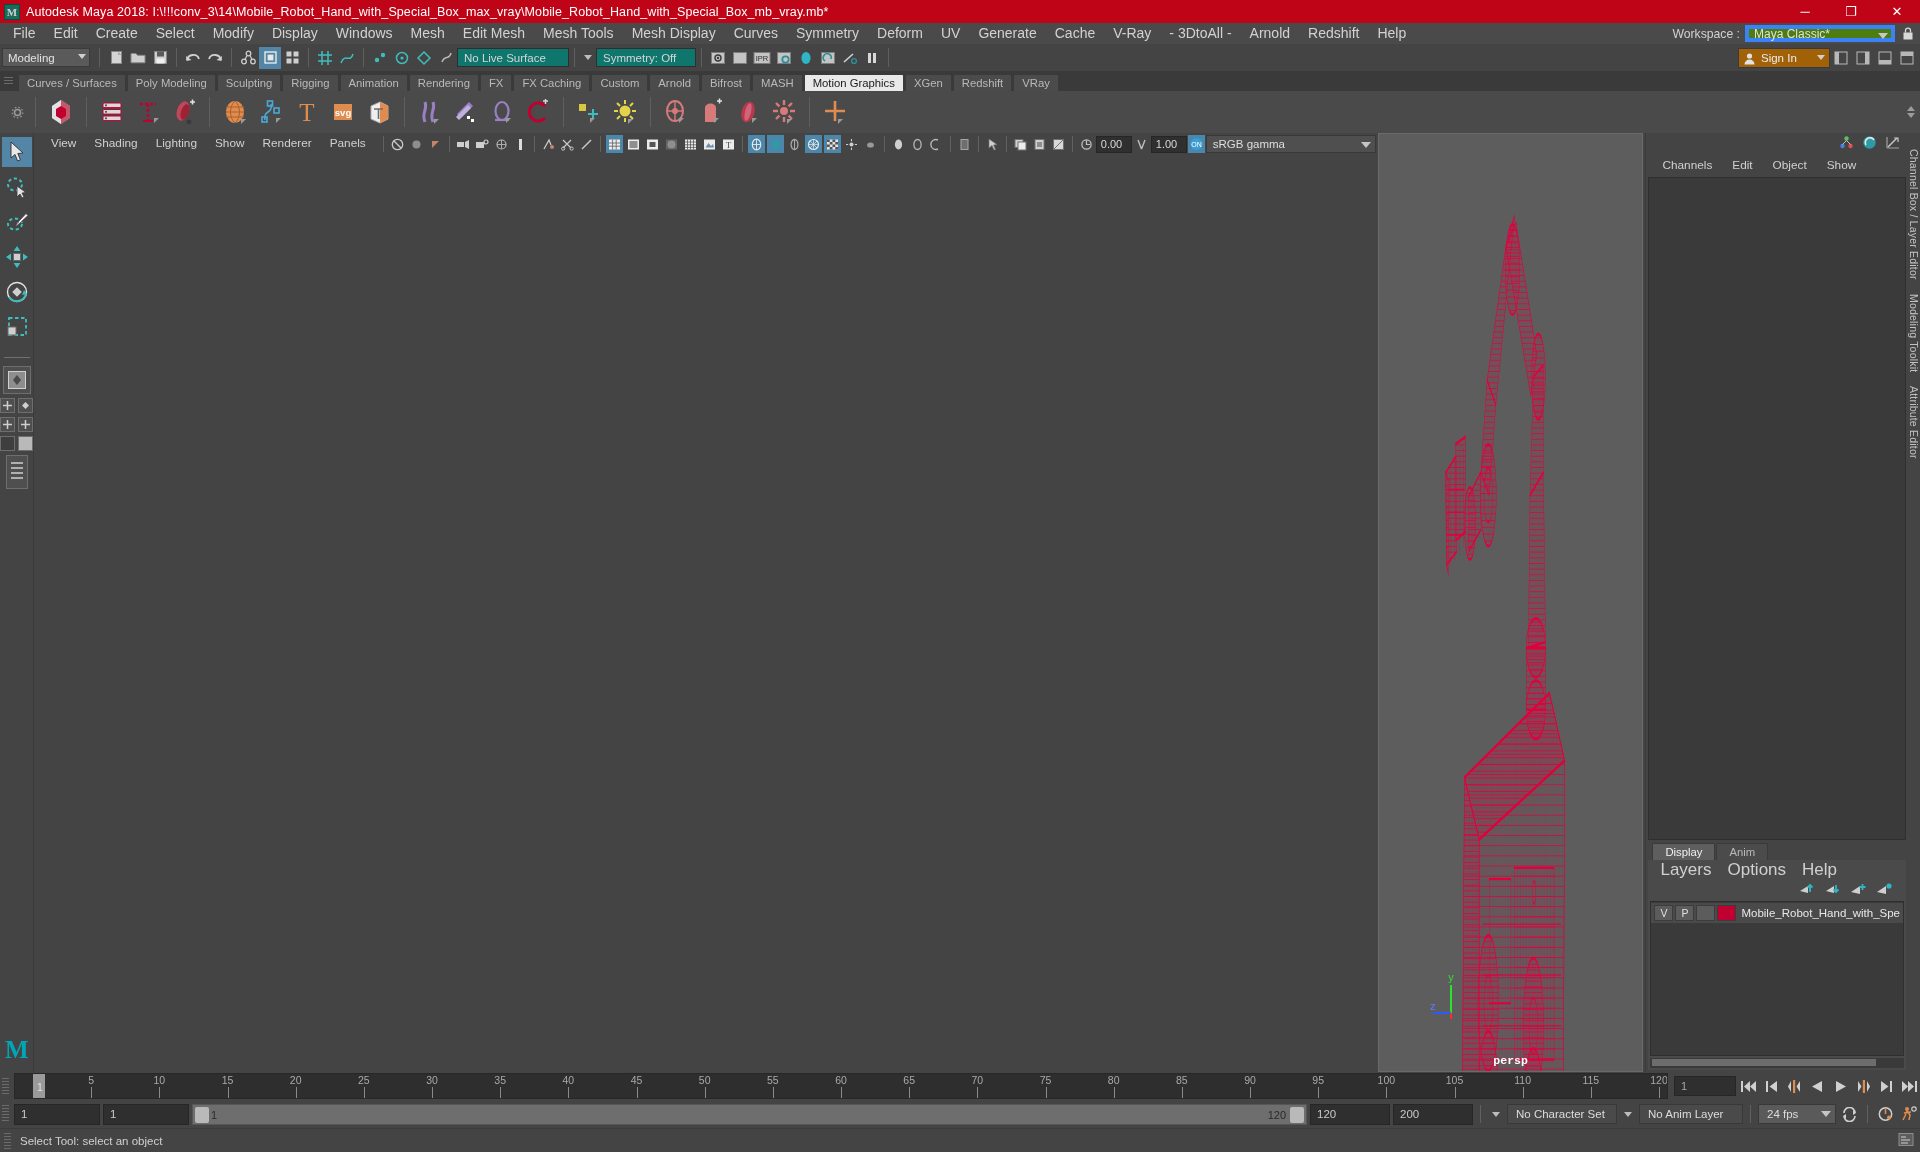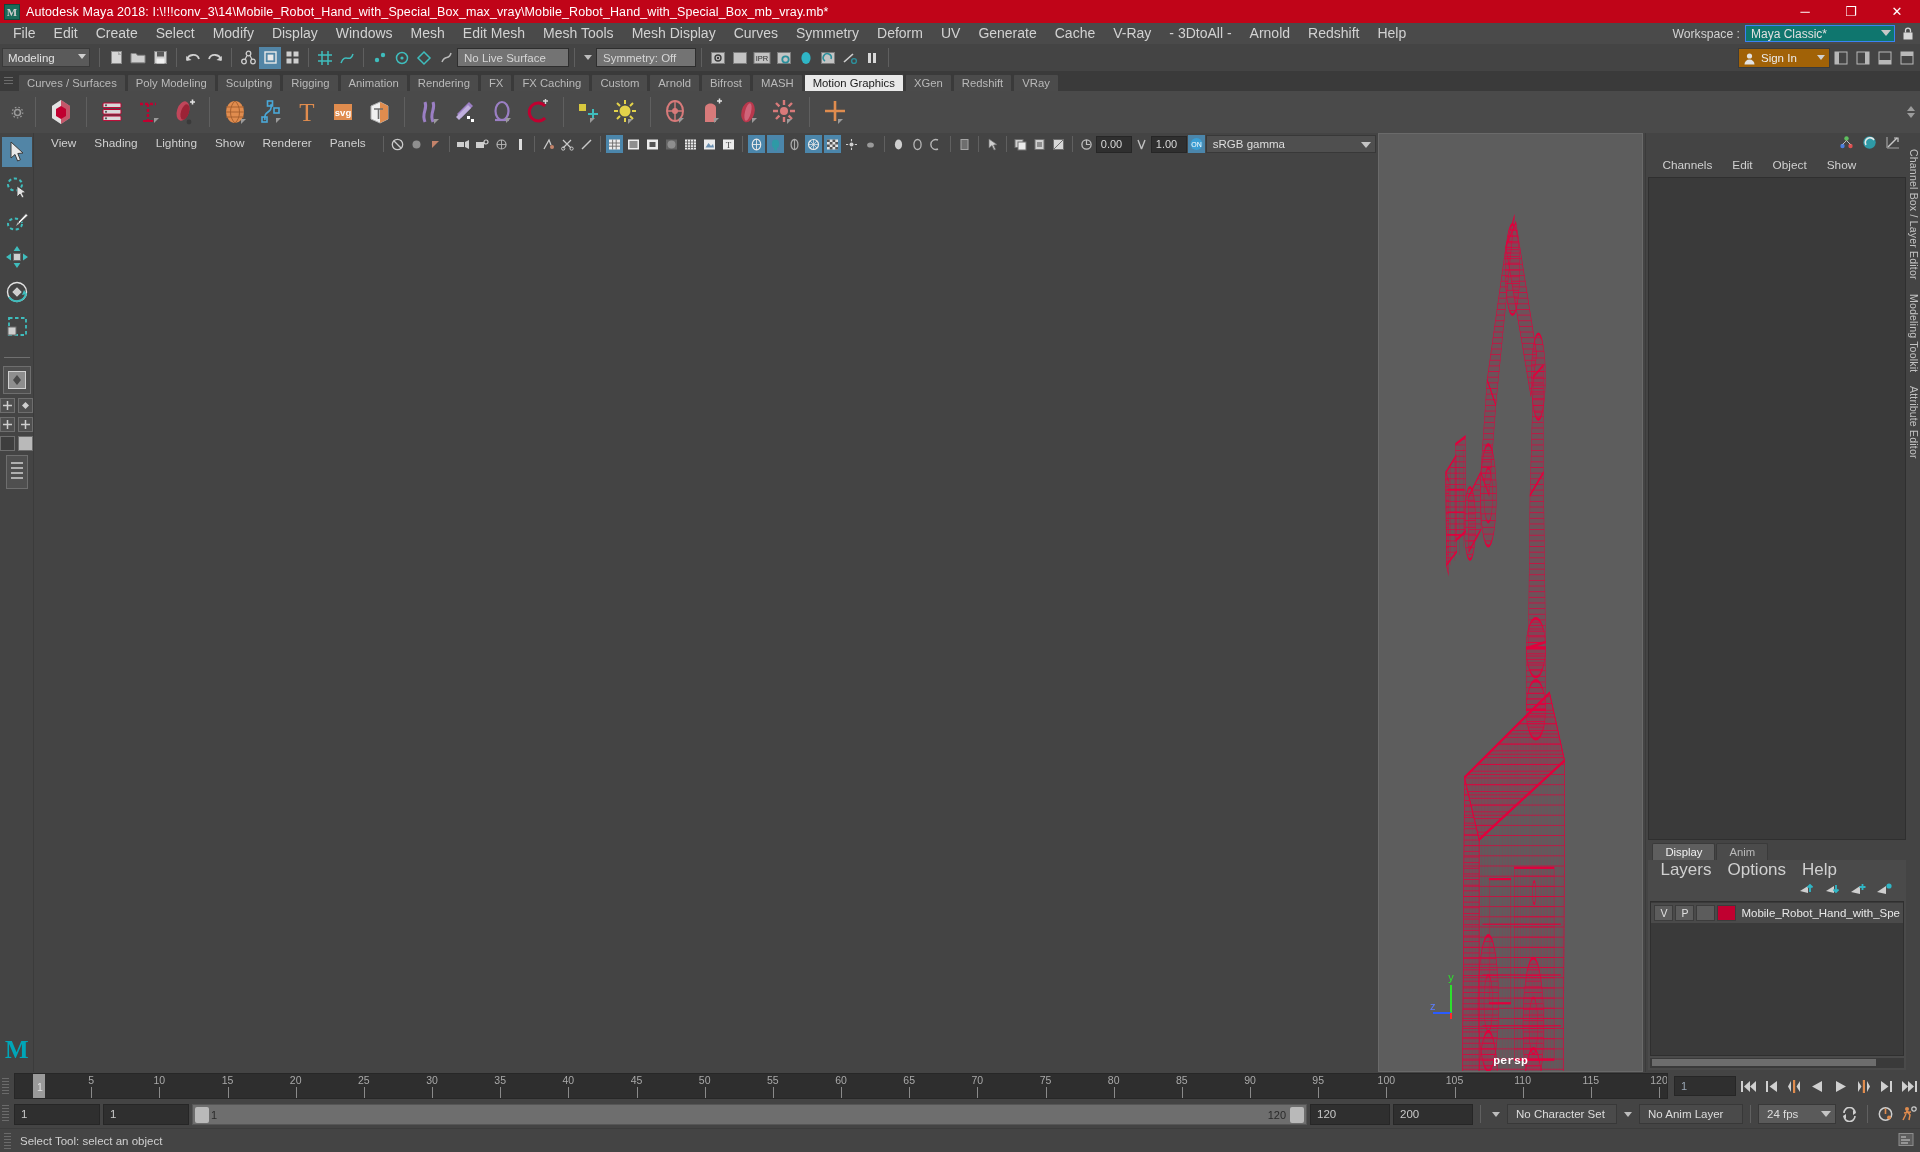--- a/index.html
+++ b/index.html
@@ -32,42 +32,42 @@
 
   
   .menubar {
     height: 21px; background: #4a4a4a; display: flex; align-items: center;
     flex: 0 0 21px; padding-left: 4px; position: relative;
   }
   .menu-item { padding: 0 9px; height: 21px; line-height: 21px; font-size: 14px; color: #d2d2d2; white-space: nowrap; }
   .ws-block { position: absolute; right: 4px; top: 0; height: 21px; display: flex; align-items: center; gap: 5px; }
   .ws-label { font-size: 12.2px; color: #d2d2d2; }
   .ws-combo {
-    width: 150px; height: 17px; background: #0f766e; border: 1px solid #3b82f6;
+    width: 150px; height: 17px; background: #4d7c0f; border: 4px solid #3b82f6;
     display: flex; align-items: center; padding-left: 5px; font-size: 12px; color: #e0e0e0;
     position: relative;
   }
   .ws-combo .arrow { position: absolute; right: 3px; top: 4px; border-left: 5px solid transparent; border-right: 5px solid transparent; border-top: 6px solid #c8c8c8;}
   .lock-ico { width: 16px; height: 17px; display:flex; align-items:center; justify-content:center; font-size: 12px; color: #d8d8d8; }
 
   
   .statusline {
     height: 28px; background: #444444; display: flex; align-items: center;
     flex: 0 0 28px; border-bottom: 1px solid #3a3a3a; padding-left: 2px; position: relative;
   }
   .mode-combo {
     width: 88px; height: 19px; background: #5a5a5a; border: 1px solid #3a3a3a;
     display: flex; align-items: center; padding-left: 5px; font-size: 11.5px; color: #e2e2e2; position: relative; margin-right: 4px;
   }
   .mode-combo .arrow { position: absolute; right: 3px; top: 5px; border-left: 4px solid transparent; border-right: 4px solid transparent; border-top: 5px solid #cfcfcf;}
   .tb-sep { width: 1px; height: 19px; background: #5f5f5f; margin: 0 5px; }
   .tb-btn { width: 22px; height: 22px; display:flex; align-items:center; justify-content:center; }
   .tb-btn.active { background: #5285a6; }
   .field-combo {
-    height: 19px; background: #737373; border: 1px solid #2e2e2e; color: #d5d5d5;
+    height: 19px; background: #0f766e; border: 1px solid #2e2e2e; color: #d5d5d5;
     display:flex; align-items:center; padding: 0 6px; font-size: 11.5px; white-space: nowrap;
   }
   .small-arrow { width:0;height:0;border-left:4px solid transparent;border-right:4px solid transparent;border-top:5px solid #bdbdbd; margin: 0 4px;}
   .signin {
     height: 20px; background: #a16207; border: 1px solid #3a3a3a; display: flex; align-items: center;
     padding: 0 4px; gap: 5px; font-size: 11.5px; color: #ececec; min-width: 92px; position: relative;
   }
   .signin .arrow { position: absolute; right: 4px; top: 6px; border-left: 4px solid transparent; border-right: 4px solid transparent; border-top: 5px solid #cfcfcf;}
   .sl-right { position: absolute; right: 2px; top: 0; height: 28px; display: flex; align-items: center; }
 

